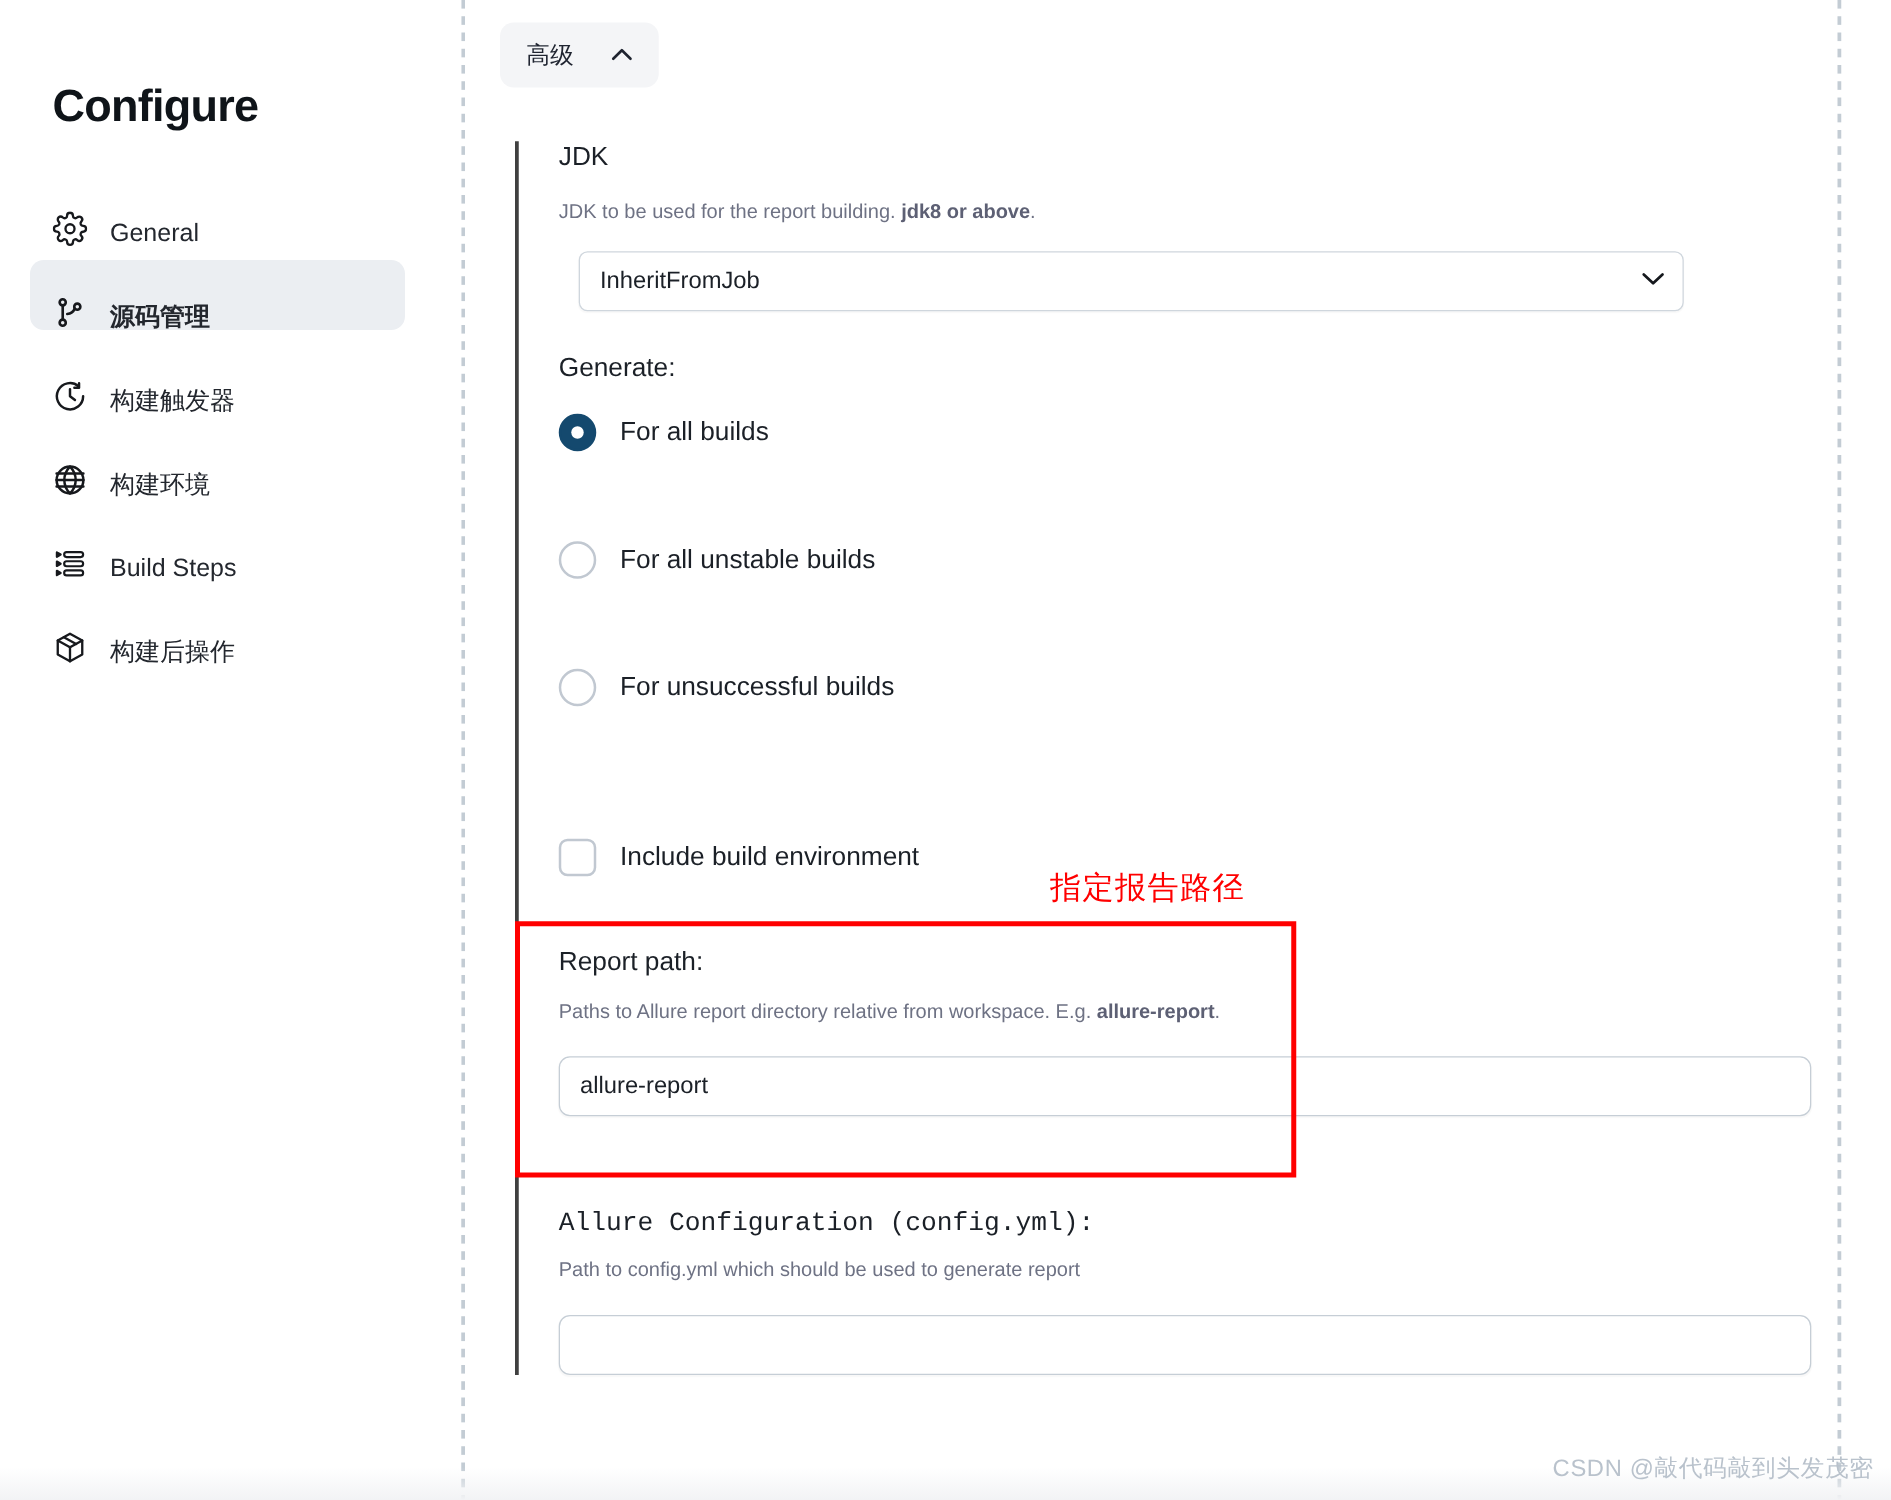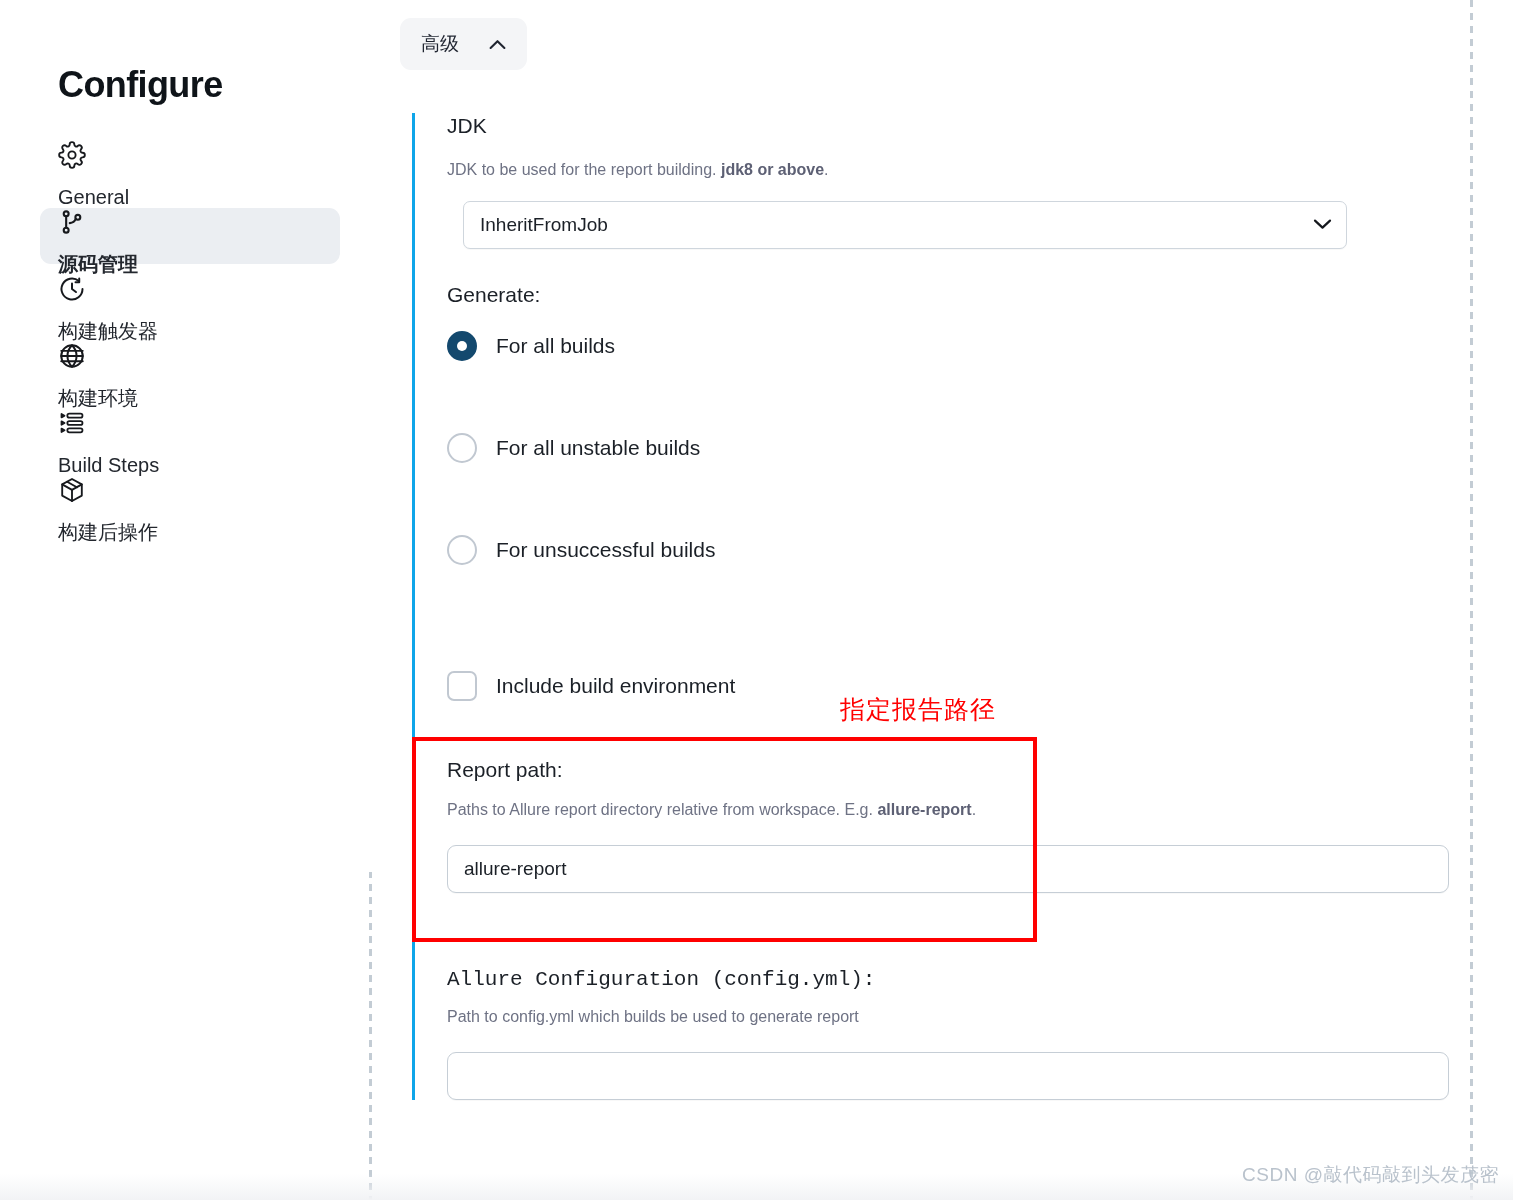--- a/index.html
+++ b/index.html
@@ -31,21 +31,21 @@
     height: 1200px;
     background-image: linear-gradient(to bottom, #c3ccd4 0 7px, rgba(255,255,255,0) 7px 13px);
     background-size: 3px 13px;
   }
   .rail.left  { left: 369px; }
   .rail.right { left: 1470px; }
 
   
   #sidebar {
     position: absolute;
-    left: 16px; top: 0;
+    left: 0; top: 0;
     width: 369px;
     height: 872px;
     padding: 0;
     background: #ffffff;
   }
   #page-title {
     position: absolute;
     left: 42px;
     top: 40px;
     font-size: 36px;
@@ -54,29 +54,28 @@
     color: #0f1419;
   }
   #nav {
     position: absolute;
     left: 24px;
     top: 141px;
     width: 300px;
   }
   .nav-item {
     display: flex;
-    align-items: flex-start;
+    align-items: flex-end;
     gap: 18px;
     height: 56px;
     padding: 0 18px;
     border-radius: 11px;
     cursor: pointer;
     margin-bottom: 11px;
     color: #23272e;
-    flex-direction: column;
   }
   .nav-item .nav-label {
     font-size: 20px;
     line-height: 1;
     white-space: nowrap;
   }
   .nav-item.active {
     background: #ebeef2;
   }
   .nav-item.active .nav-label { font-weight: 700; }
@@ -114,21 +113,21 @@
     cursor: pointer;
   }
   #advanced-toggle .chev { display: block; }
 
   
   #section {
     position: absolute;
     left: 43px;
     top: 113px;
     width: 1050px;
-    border-left: 3px solid #0ea5e9;
+    border-left: 3px solid #404040;
     padding-left: 32px;
   }
 
   .field-label {
     font-size: 21px;
     color: #1b2027;
     margin: 0 0 20px 0;
     line-height: 1.2;
   }
   .field-desc {
@@ -437,21 +436,21 @@
         <div id="report-highlight"></div>
         <div id="report-annotation">指定报告路径</div>
 
         <div class="field-label">Report path:</div>
         <p class="field-desc"><span>Paths to Allure report directory relative from workspace. E.g. </span><b>allure-report</b><span>.</span></p>
         <input class="text-field" type="text" value="allure-report" style="">
       </div>
 
       <div id="allure-block">
         <div class="field-label">Allure Configuration (config.yml):</div>
-        <p class="field-desc">Path to config.yml which builds be used to generate report</p>
+        <p class="field-desc">Path to config.yml which should be used to generate report</p>
         <input class="text-field" type="text" value="" style="">
       </div>
 
     </section>
   </main>
 
   <div id="bottom-fade"></div>
   <div id="watermark">CSDN @敲代码敲到头发茂密</div>
 
 </div>

